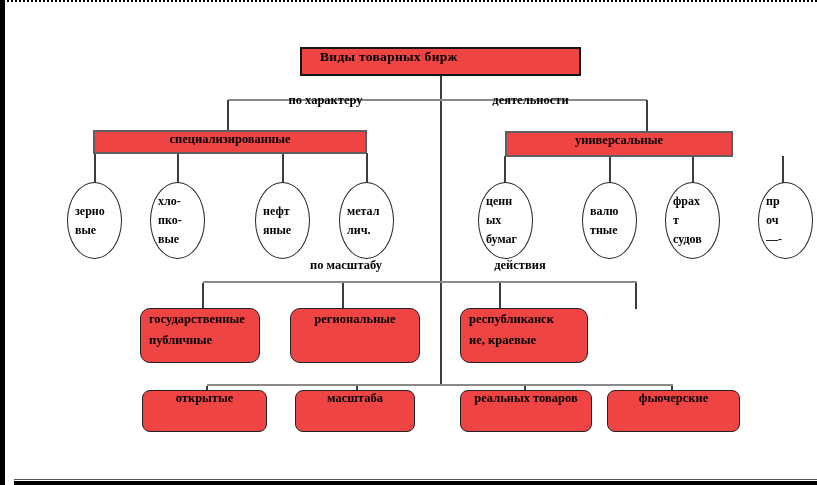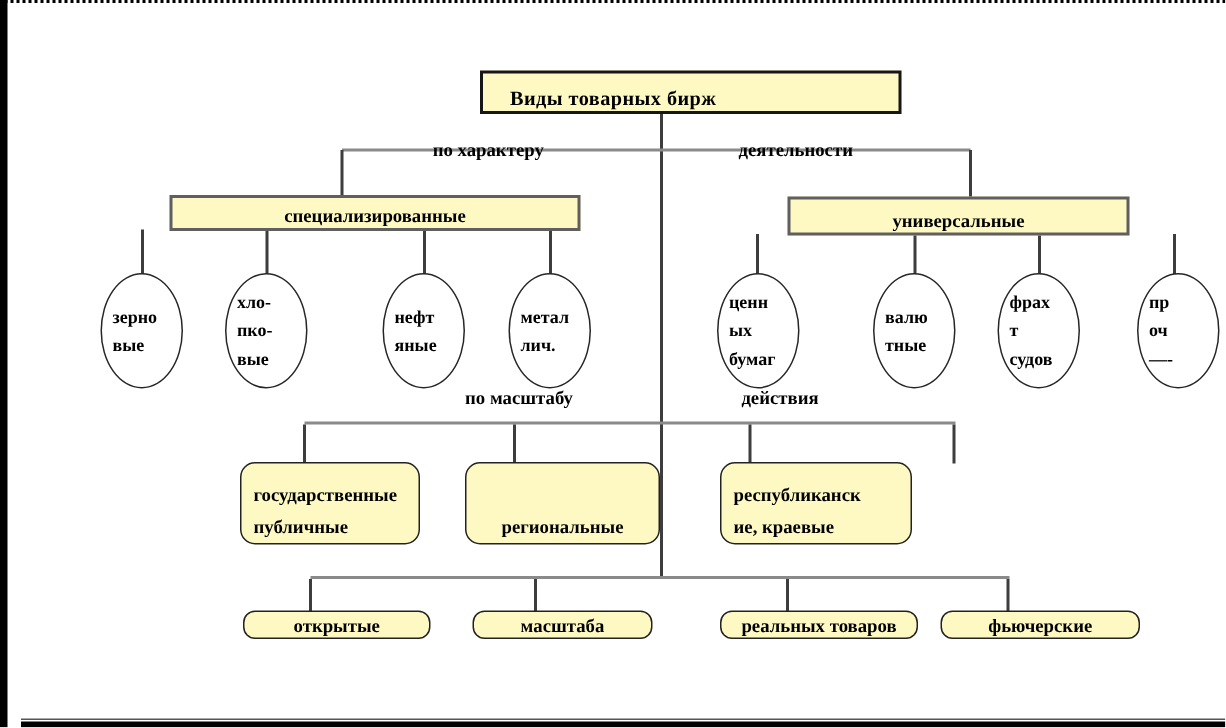--- a/index.html
+++ b/index.html
@@ -5,36 +5,36 @@
   * { margin:0; padding:0; box-sizing:border-box; }
   html,body { background:#fff; }
   body { font-family:"Liberation Serif","DejaVu Serif",serif; }
   .canvas { position:relative; width:817px; height:485px; background:#fff; overflow:hidden;
             color:#000; font-weight:bold; }
   
   .hline { position:absolute; height:2px; background:#8a8a8a; z-index:1; }
   .vline { position:absolute; width:2px;  background:#3d3d3d; z-index:1; }
   .stub  { position:absolute; width:1.5px; background:#3d3d3d; z-index:1; }
   
-  .box { position:absolute; background:#fef9c3; border:1.5px solid #222; display:flex;
-         align-items:flex-end; justify-content:center; z-index:2; font-size:12.5px;
-         text-align:center;margin-left:20px; }
+  .box { position:absolute; background:#ef4444; border:1.5px solid #222; display:flex;
+         align-items:flex-start; justify-content:center; z-index:2; font-size:12.5px;
+         text-align:center; }
   .title-box { border:2px solid #161616; justify-content:flex-start; padding-left:18px;
                font-size:13.5px; letter-spacing:.3px; text-align:left; }
   .cat-box { border:2px solid #5f5f5f; }
   .ellipse { position:absolute; width:55px; height:77px; top:182px; background:#fff;
              border:1.5px solid #262626; border-radius:50%; display:flex; align-items:center;
              justify-content:flex-start; padding-left:7px; z-index:2; font-size:12px;
              line-height:19px; text-align:left; }
   .lbl { white-space:pre-line; }
   .edge-label { position:absolute; z-index:3; text-align:center; font-size:12.5px;
                 height:18px; line-height:18px; }
   .mid-box { top:308px; height:55px; border-radius:10px; font-size:12.5px; line-height:21px; }
   .mid-left { justify-content:flex-start; text-align:left; padding-left:8px; }
-  .bot-box { top:407px; height:19px; border-radius:8px; }
+  .bot-box { top:390px; height:42px; border-radius:8px; }
   
   .top-dotted { position:absolute; left:0; top:0; width:817px; height:0;
                 border-top:2px dotted #000; z-index:4; }
   .left-bar { position:absolute; left:0; top:0; width:5px; height:485px; background:#000; z-index:4; }
   .bottom-line { position:absolute; left:14px; top:479px; width:803px; height:1px; background:#555; z-index:4; }
   .bottom-bar { position:absolute; left:14px; top:481px; width:803px; height:4px; background:#000; z-index:4; }
 </style>
 </head>
 <body>
 

